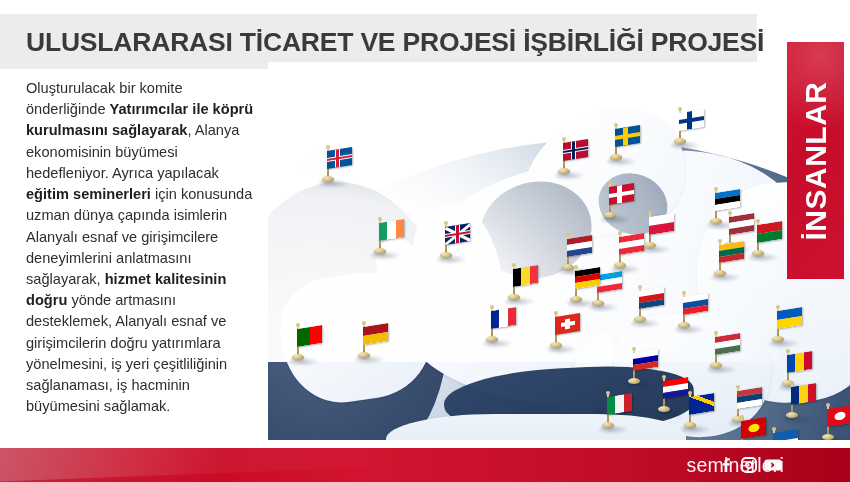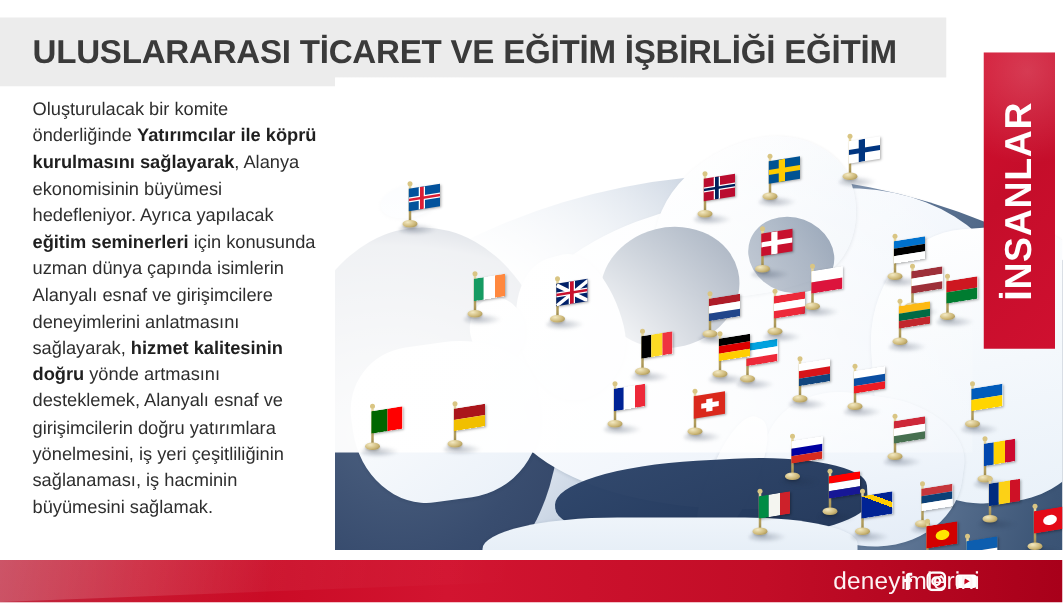--- a/index.html
+++ b/index.html
@@ -334,21 +334,21 @@
     color: #fdf3f4;
     font-size: 19.5px;
     font-weight: 400;
     letter-spacing: 0.2px;
   }
 </style>
 </head>
 <body>
 
 <div id="title-band">
-  <div id="title-text">ULUSLARARASI TİCARET VE EĞİTİM İŞBİRLİĞİ EĞİTİM</div>
+  <div id="title-text">ULUSLARARASI TİCARET VE PROJESİ İŞBİRLİĞİ PROJESİ</div>
 </div>
 
 <div id="body-copy"><span>Oluşturulacak bir komite önderliğinde </span><b>Yatırımcılar ile köprü kurulmasını sağlayarak</b><span>, Alanya ekonomisinin büyümesi hedefleniyor. Ayrıca yapılacak </span><b>eğitim seminerleri</b><span> için konusunda uzman dünya çapında isimlerin Alanyalı esnaf ve girişimcilere deneyimlerini anlatmasını sağlayarak, </span><b>hizmet kalitesinin doğru</b><span> yönde artmasını desteklemek, Alanyalı esnaf ve girişimcilerin doğru yatırımlara yönelmesini, iş yeri çeşitliliğinin sağlanaması, iş hacminin büyümesini sağlamak.</span></div>
 
 <div id="globe-panel">
   <div class="globe-sphere"></div>
   <div class="landmass-wrap">
     <div class="sea-atlantic"></div>
     <div class="land land-europe"></div>
     <div class="land land-east"></div>
@@ -824,14 +824,14 @@
         <circle cx="11.9" cy="4.1" r="1" fill="#ffffff"></circle>
       </svg>
     </span>
     <span class="ico">
       <svg width="19" height="14" viewBox="0 0 19 14" aria-hidden="true">
         <rect x="0.5" y="1.2" width="18" height="11.6" rx="3" ry="3" fill="#ffffff"></rect>
         <path d="M7.3 4.1L12.4 7l-5.1 2.9z" fill="#C5051F"></path>
       </svg>
     </span>
   </div>
-  <div id="footer-handle">deneyimlerini</div>
+  <div id="footer-handle">seminerleri</div>
 </div>
 
 </body></html>

